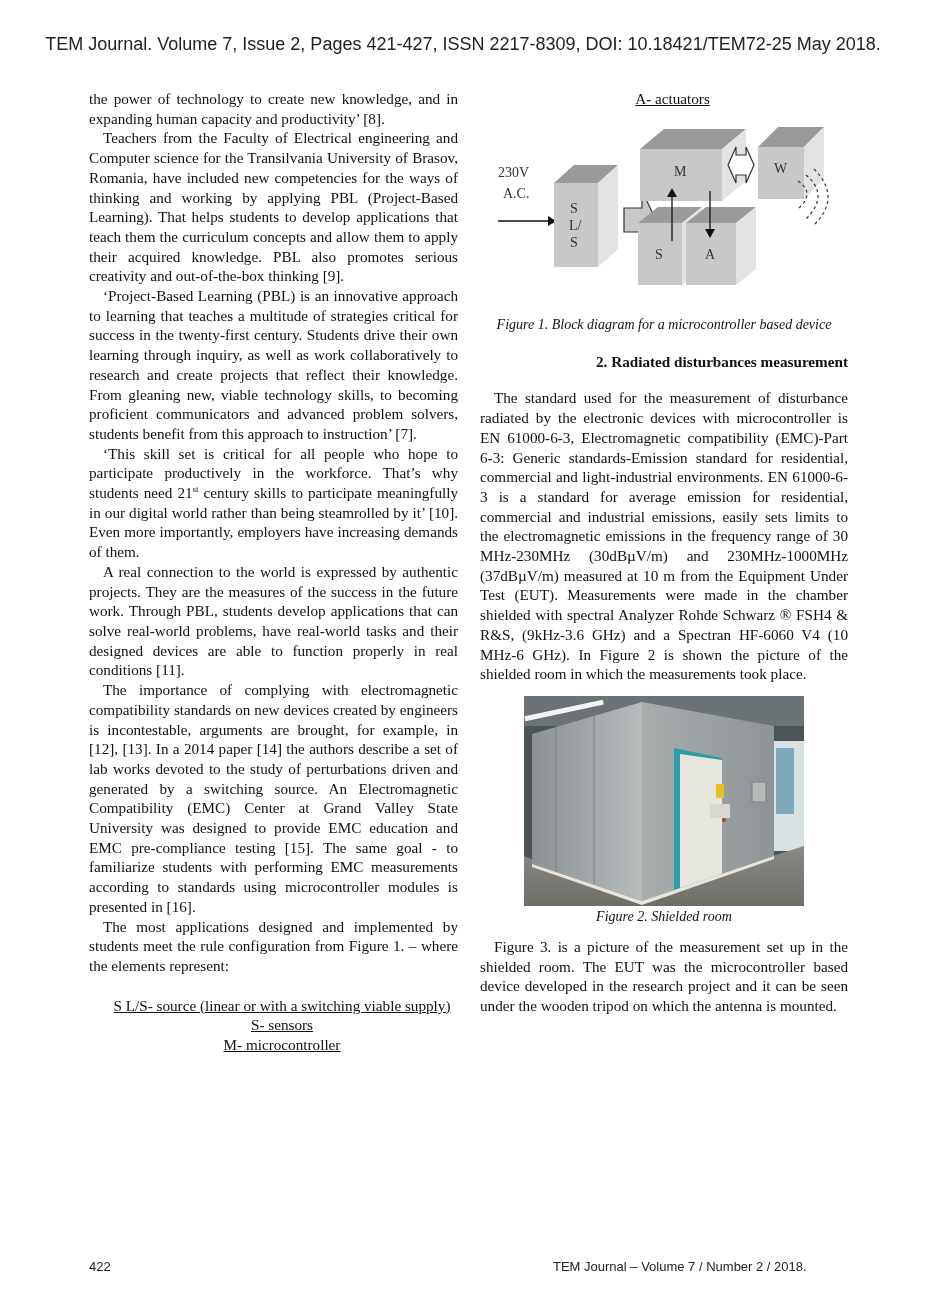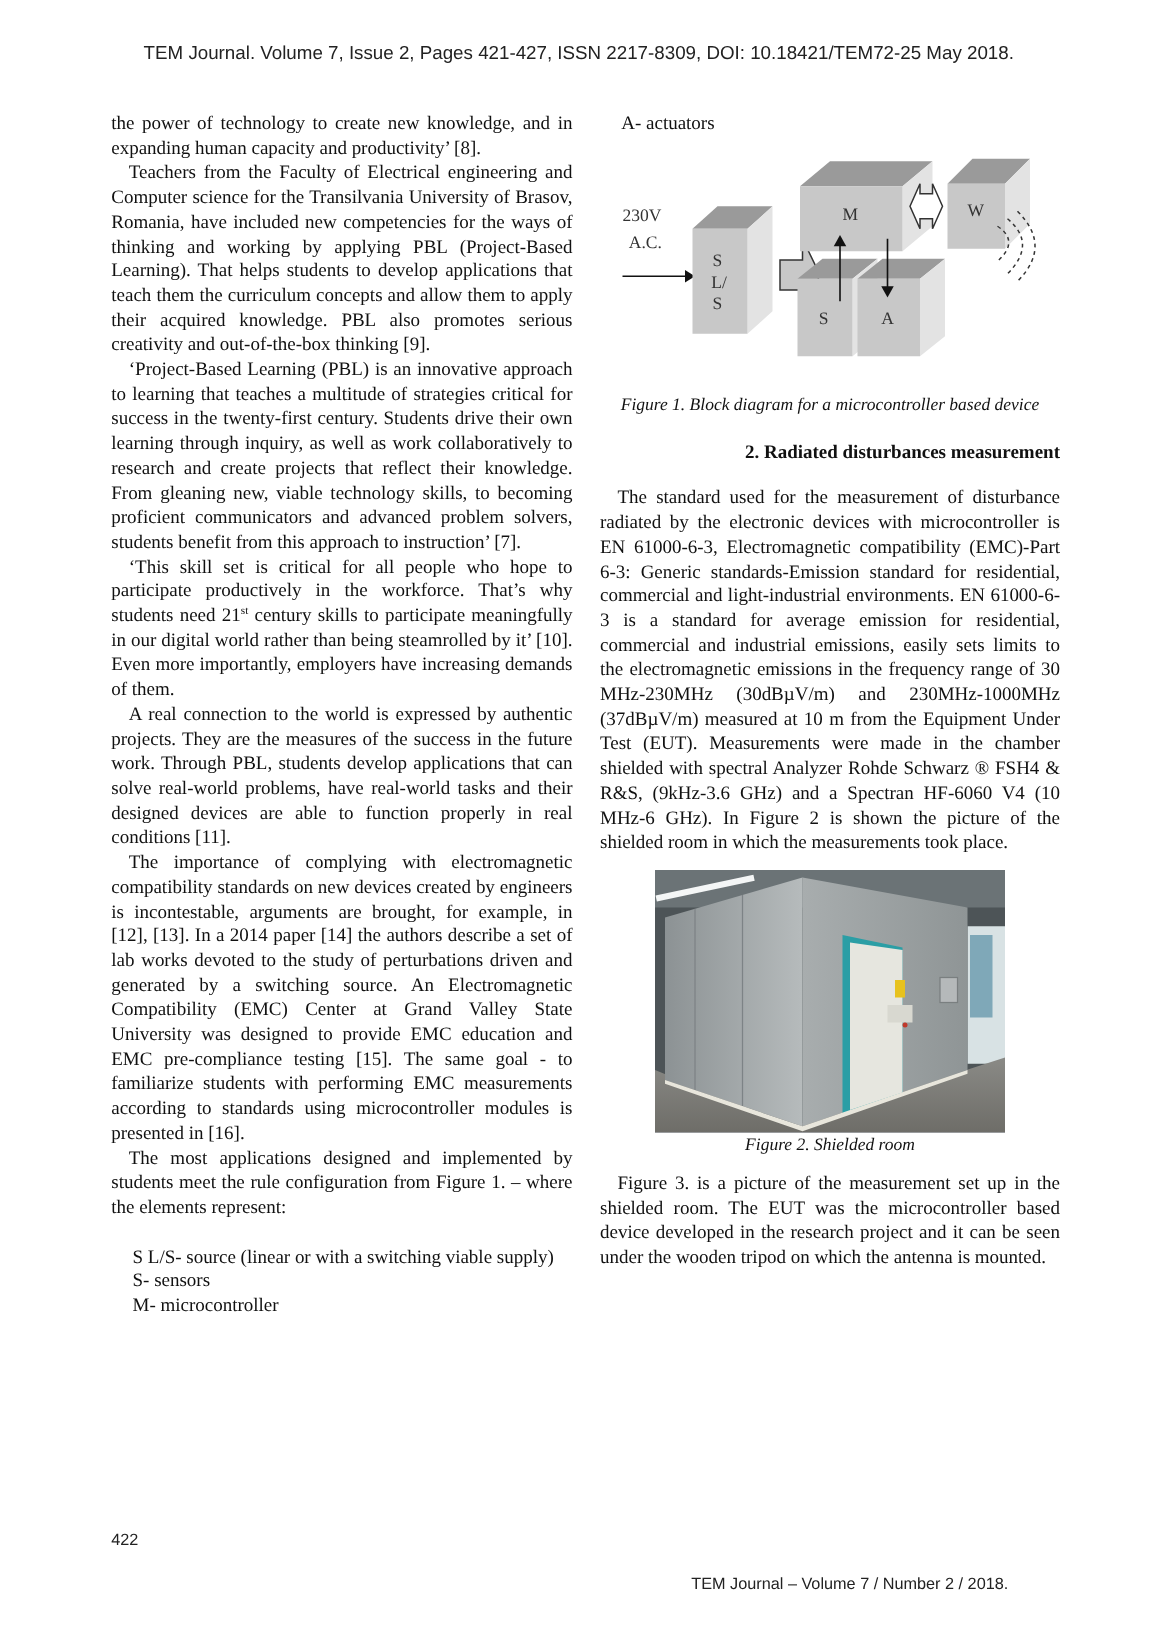--- a/index.html
+++ b/index.html
@@ -1,46 +1,46 @@
 <!DOCTYPE html>
 <html><head>
   <meta charset="utf-8">
   <style>
     html, body { margin: 0; padding: 0; background: #ffffff; }
     body { width: 926px; height: 1309px; position: relative; overflow: hidden; color: #111; }
     .running-head {
       position: absolute; top: 34px; left: 0; width: 926px; text-align: center;
-      font-family: "Liberation Sans", sans-serif; font-size: 15px; color: #222;
+      font-family: "Liberation Sans", sans-serif; font-size: 18px; color: #222;
     }
     .col {
       position: absolute; top: 89px;
       font-family: "Liberation Serif", serif; font-size: 15.2px; line-height: 19.7px;
       text-align: justify; color: #111;
     }
     .col-left { left: 89px; width: 369px; }
     .col-right { left: 480px; width: 368px; }
     .col p { margin: 0; text-indent: 0; }
     .col p.ind { text-indent: 14px; font-family: Liberation Serif, serif; }
     .legend { padding-left: 17px; margin: 0; }
-    .legend div { text-align: left; }
+    .legend div { text-align: center; text-decoration: underline; }
     .legend-gap { height: 20px; }
     sup { font-size: 9px; line-height: 0; vertical-align: 6px; }
     .fig1 { margin: 12px 0 0 0; height: 195px; position: relative; }
     .fig1 svg { position: absolute; left: 12px; top: 0; }
     .caption {
       font-style: italic; text-align: center; font-size: 14px; line-height: 17px;
       margin: 0;
     }
     .section-head { font-weight: bold; text-align: right; margin: 19px 0 17px 0 !important; }
     .photo {
       margin: 12px auto 0 auto; width: 280px; height: 210px; position: relative; overflow: hidden;
       background: #5a5f63;
     }
     .footer-num {
-      position: absolute; top: 1224px; left: 89px;
+      position: absolute; top: 1259px; left: 89px;
       font-family: "Liberation Sans", sans-serif; font-size: 13px; color: #222;
     }
     .footer-journal {
       position: absolute; top: 1259px; left: 553px;
       font-family: "Liberation Sans", sans-serif; font-size: 13px; color: #222;
     }
   </style>
 </head>
 <body>
 

